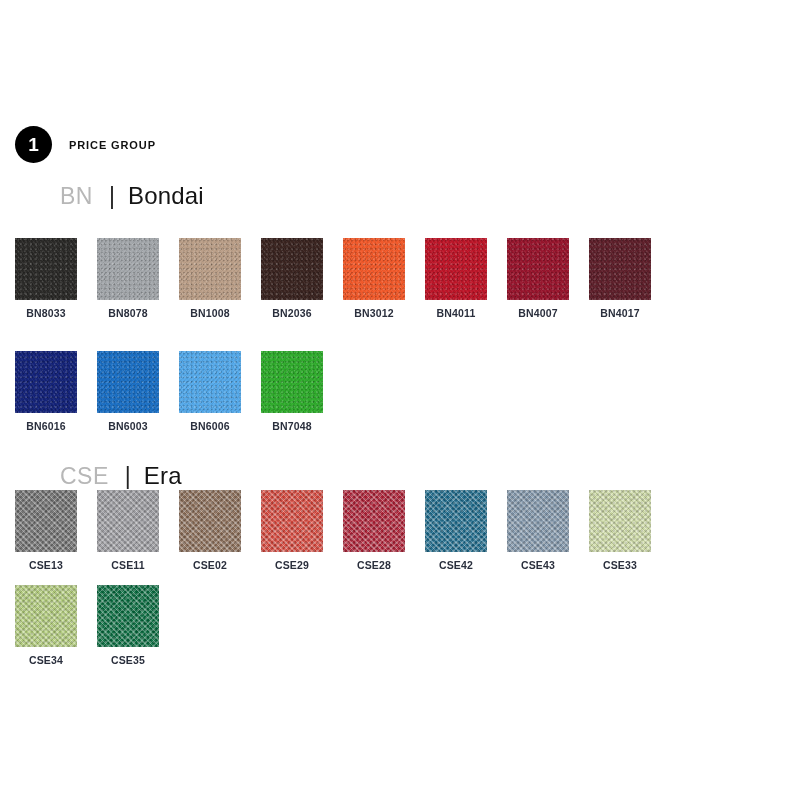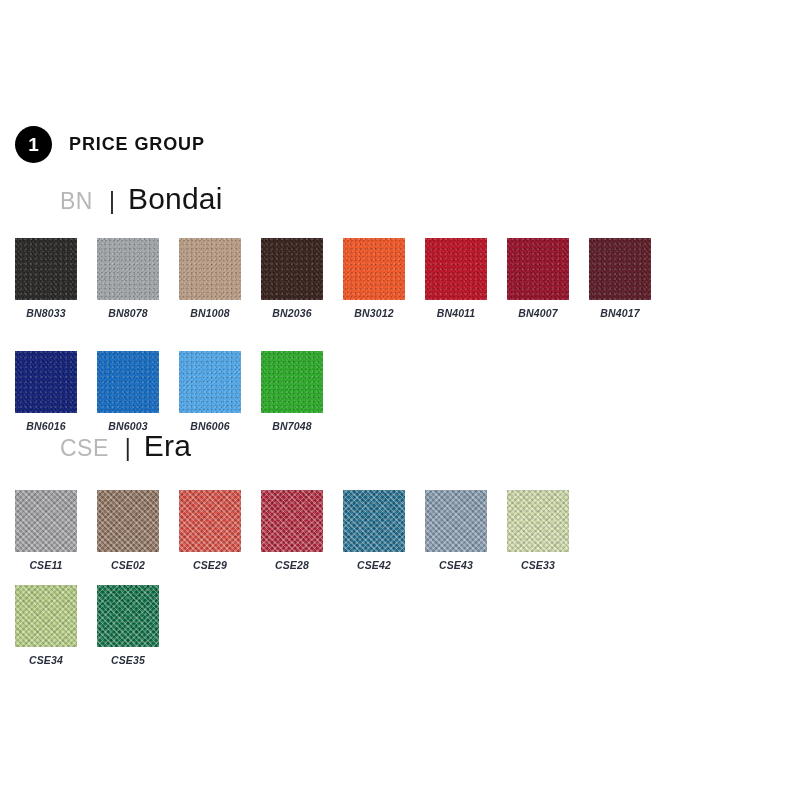--- a/index.html
+++ b/index.html
@@ -39,21 +39,21 @@
     color: #ffffff;
     display: flex;
     align-items: center;
     justify-content: center;
     font-size: 19px;
     font-weight: 700;
     line-height: 1;
     letter-spacing: 0;
   }
   .group-title {
-    font-size: 18px;
+    font-size: 11px;
     font-weight: 700;
     color: #111111;
     letter-spacing: 0.9px;
   }
 
   
   .collection-header {
     position: absolute;
     left: 16px;
     display: flex;
@@ -66,38 +66,37 @@
     color: #b7b7b7;
     letter-spacing: 0.5px;
   }
   .collection-sep {
     font-size: 23px;
     color: #222222;
     margin: 0 13px 0 16px;
     font-weight: 300;
   }
   .collection-name {
-    font-size: 30px;
+    font-size: 24px;
     color: #141414;
     letter-spacing: 0.2px;
   }
 
   
   .swatch-row {
     position: absolute;
     left: 15px;
     display: flex;
   }
   .swatch-cell {
     width: 62px;
     margin-right: 20px;
     display: flex;
     flex-direction: column;
     align-items: center;
-    font-style: italic;
   }
   .swatch-cell:last-child { margin-right: 0; }
 
   .swatch-chip {
     width: 62px;
     height: 62px;
     position: relative;
     background-color: #888;
     overflow: hidden;
   }
@@ -225,27 +224,31 @@
         </div>
         <div class="swatch-cell">
           <div class="swatch-chip tex-bondai" style="background-color: rgb(84, 169, 234);"></div>
           <div class="swatch-label">BN6006</div>
         </div>
         <div class="swatch-cell">
           <div class="swatch-chip tex-bondai" style="background-color: rgb(47, 172, 44);"></div>
           <div class="swatch-label">BN7048</div>
         </div>
       </div>
-      <div class="collection-header" style="top: 429px; justify-content: space-between;">
+      <div class="collection-header" style="top: 462px; justify-content: space-between;">
         <span class="collection-code">CSE</span>
         <span class="collection-sep">|</span>
         <span class="collection-name">Era</span>
       </div>
       <div class="swatch-row" style="top: 490px;">
         <div class="swatch-cell">
+          <div class="swatch-chip tex-era" style="background-color: rgb(110, 110, 110);"></div>
+          <div class="swatch-label">CSE13</div>
+        </div>
+        <div class="swatch-cell">
           <div class="swatch-chip tex-era" style="background-color: rgb(155, 155, 160);"></div>
           <div class="swatch-label">CSE11</div>
         </div>
         <div class="swatch-cell">
           <div class="swatch-chip tex-era" style="background-color: rgb(138, 108, 86);"></div>
           <div class="swatch-label">CSE02</div>
         </div>
         <div class="swatch-cell">
           <div class="swatch-chip tex-era" style="background-color: rgb(216, 69, 58);"></div>
           <div class="swatch-label">CSE29</div>

